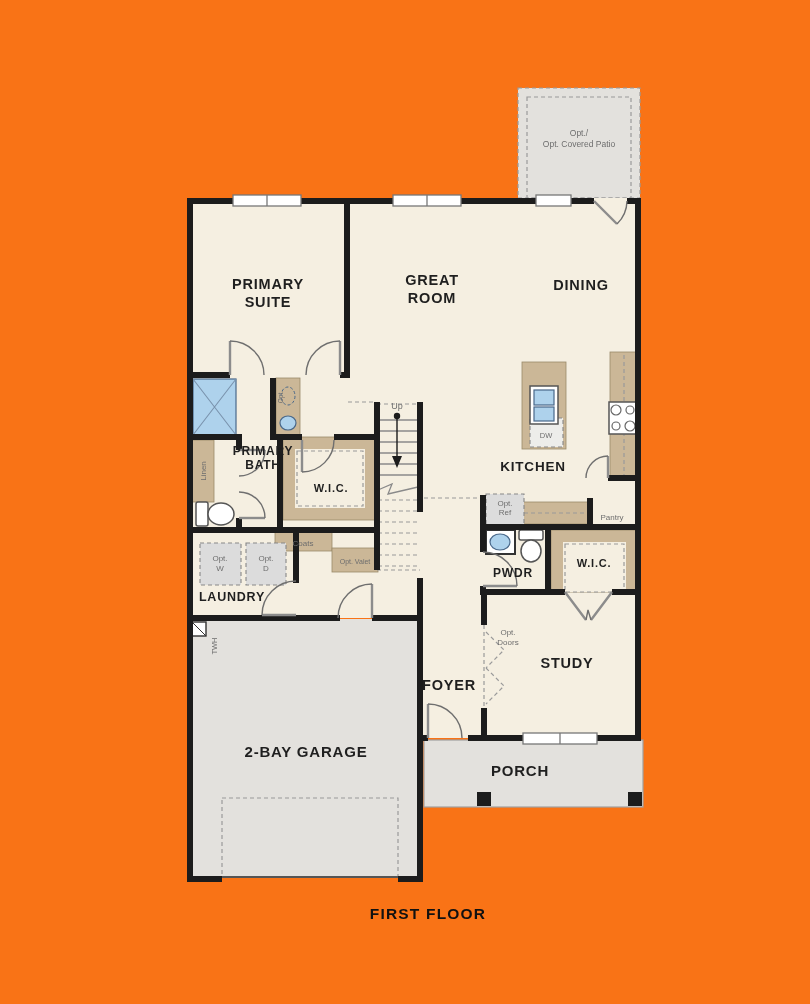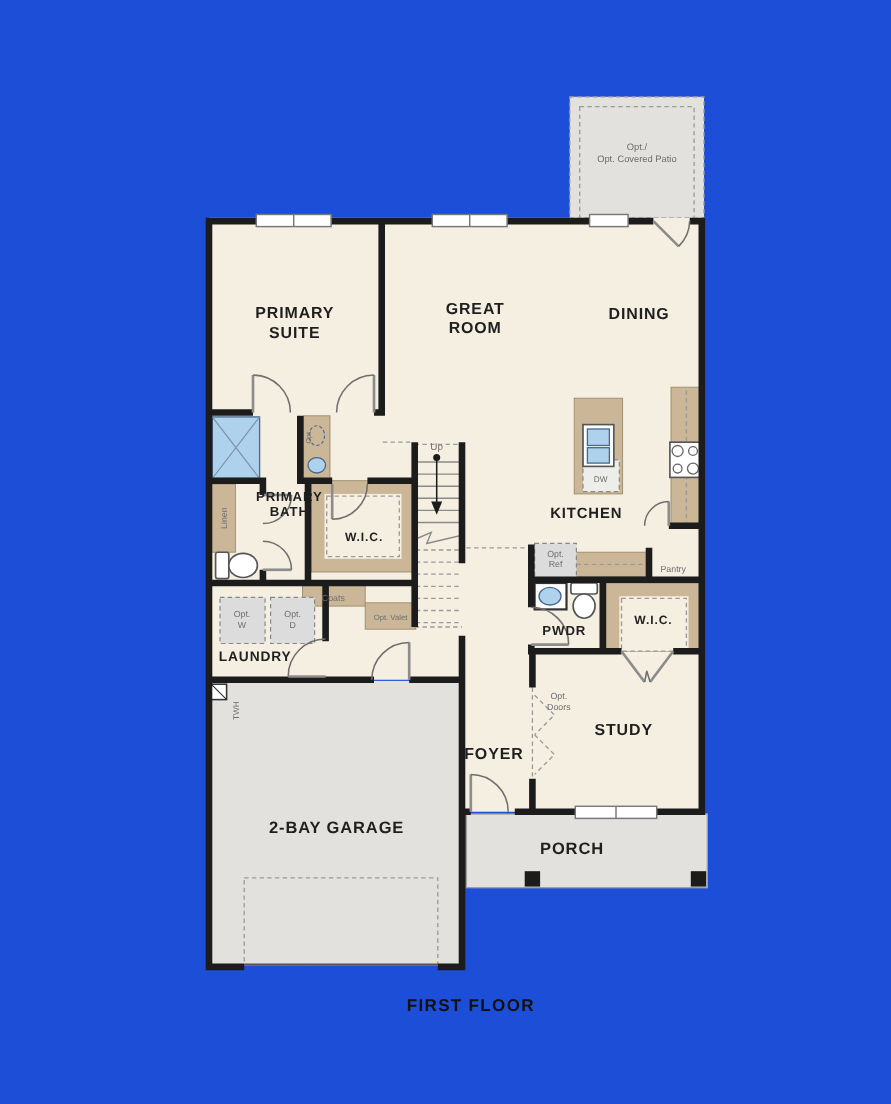--- a/index.html
+++ b/index.html
@@ -1,16 +1,16 @@
 <!DOCTYPE html>
 <html><head>
 <meta charset="utf-8">
 <style>
   html,body{margin:0;padding:0;background:#ffffff;}
-  .canvas{position:relative;width:810px;height:1004px;background:#1d4ed8;overflow:hidden;
+  .canvas{position:relative;width:810px;height:1004px;background:#f97316;overflow:hidden;
           font-family:"Liberation Sans", sans-serif;}
   svg{position:absolute;left:0;top:0;}
   text{font-family:"Liberation Sans", sans-serif;}
   .room-lbl{font-weight:bold;fill:#1f1f1f;letter-spacing:0.8px;}
   .small-lbl{fill:#6e6e6e;font-weight:normal;}
   .title-lbl{font-weight:bold;fill:#111;letter-spacing:1.2px;}
   .wall{stroke:#1c1c1c;stroke-width:6;fill:none;stroke-linecap:butt;}
   .thinline{stroke:#8a8a8a;stroke-width:1.3;fill:none;}
   .dash{stroke:#9a9a9a;stroke-width:1.2;fill:none;stroke-dasharray:4 3;}
   .door{stroke:#6f6f6f;stroke-width:1.4;fill:none;}

